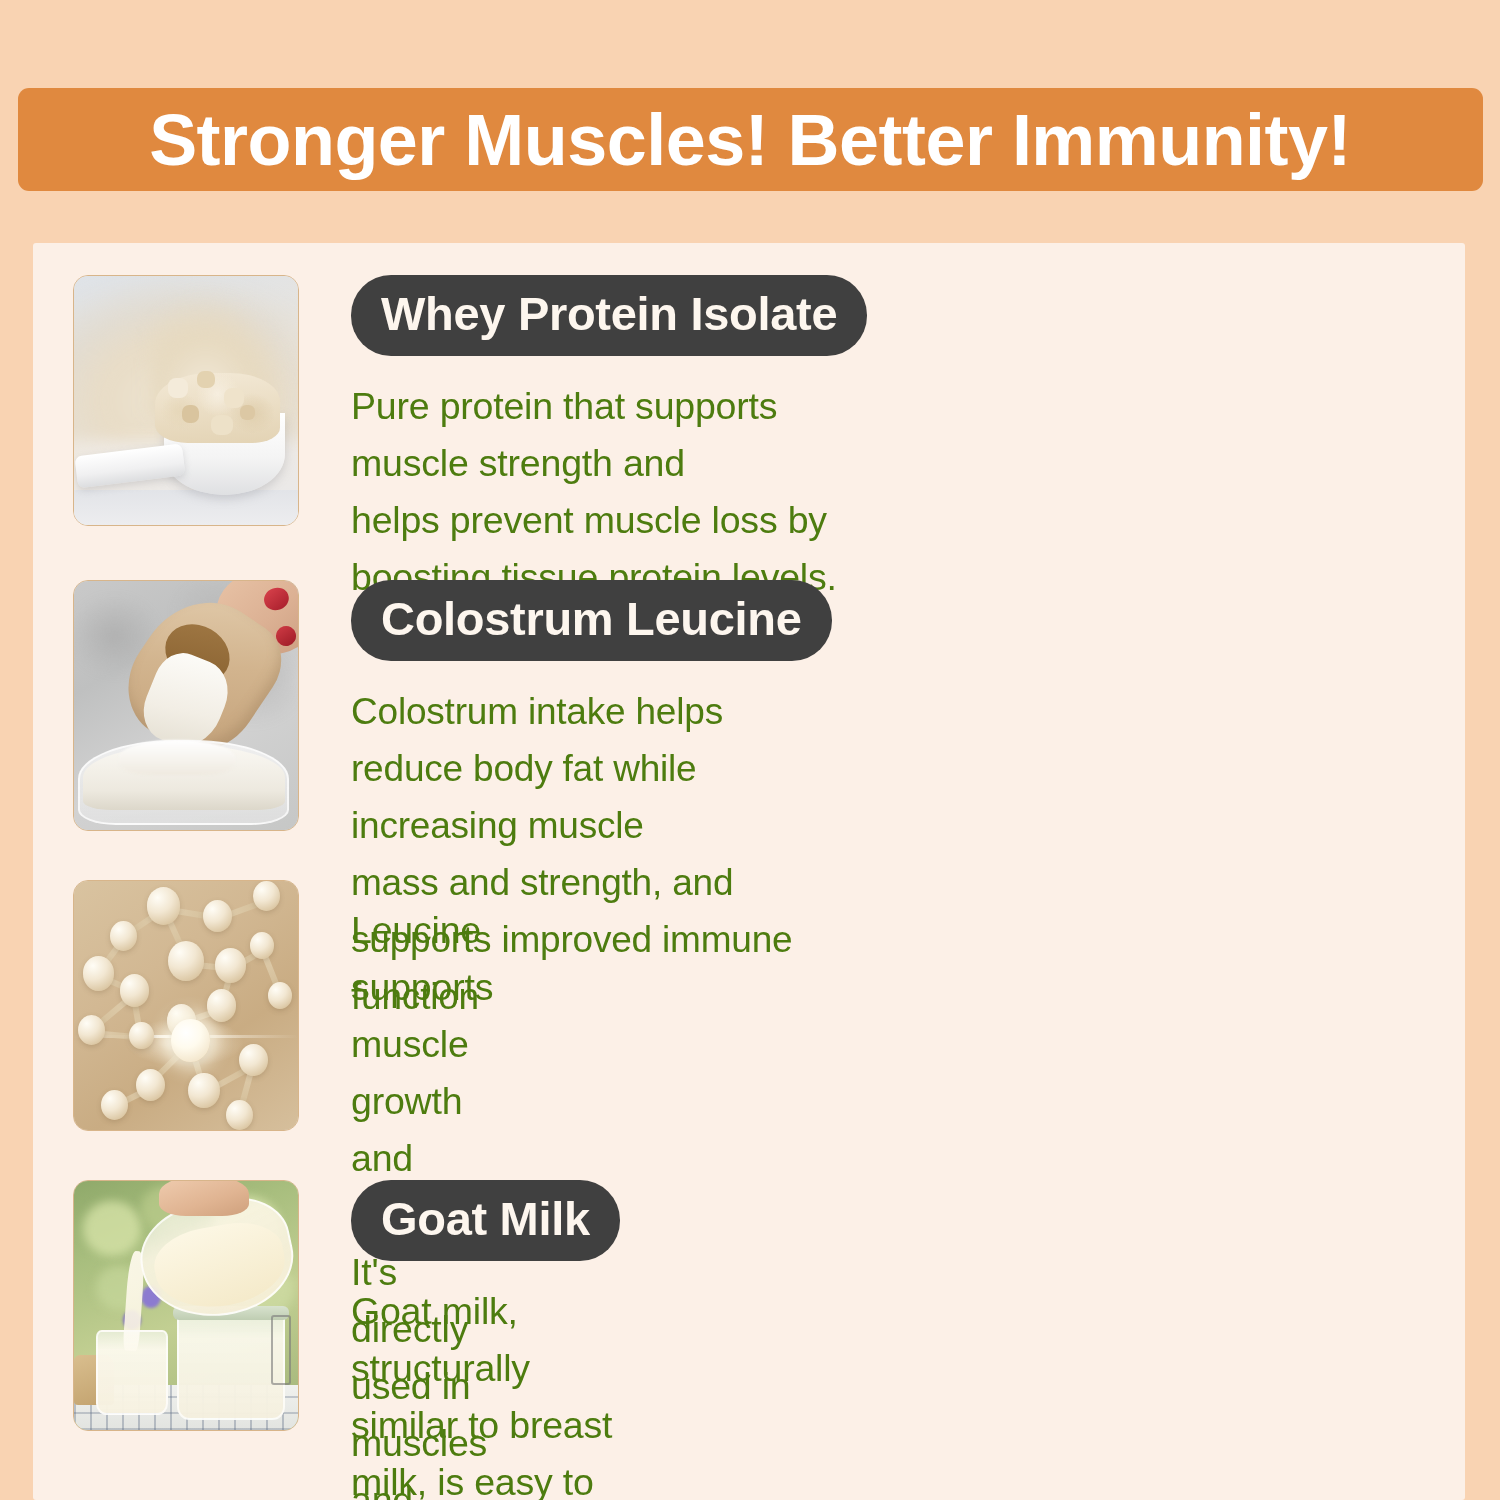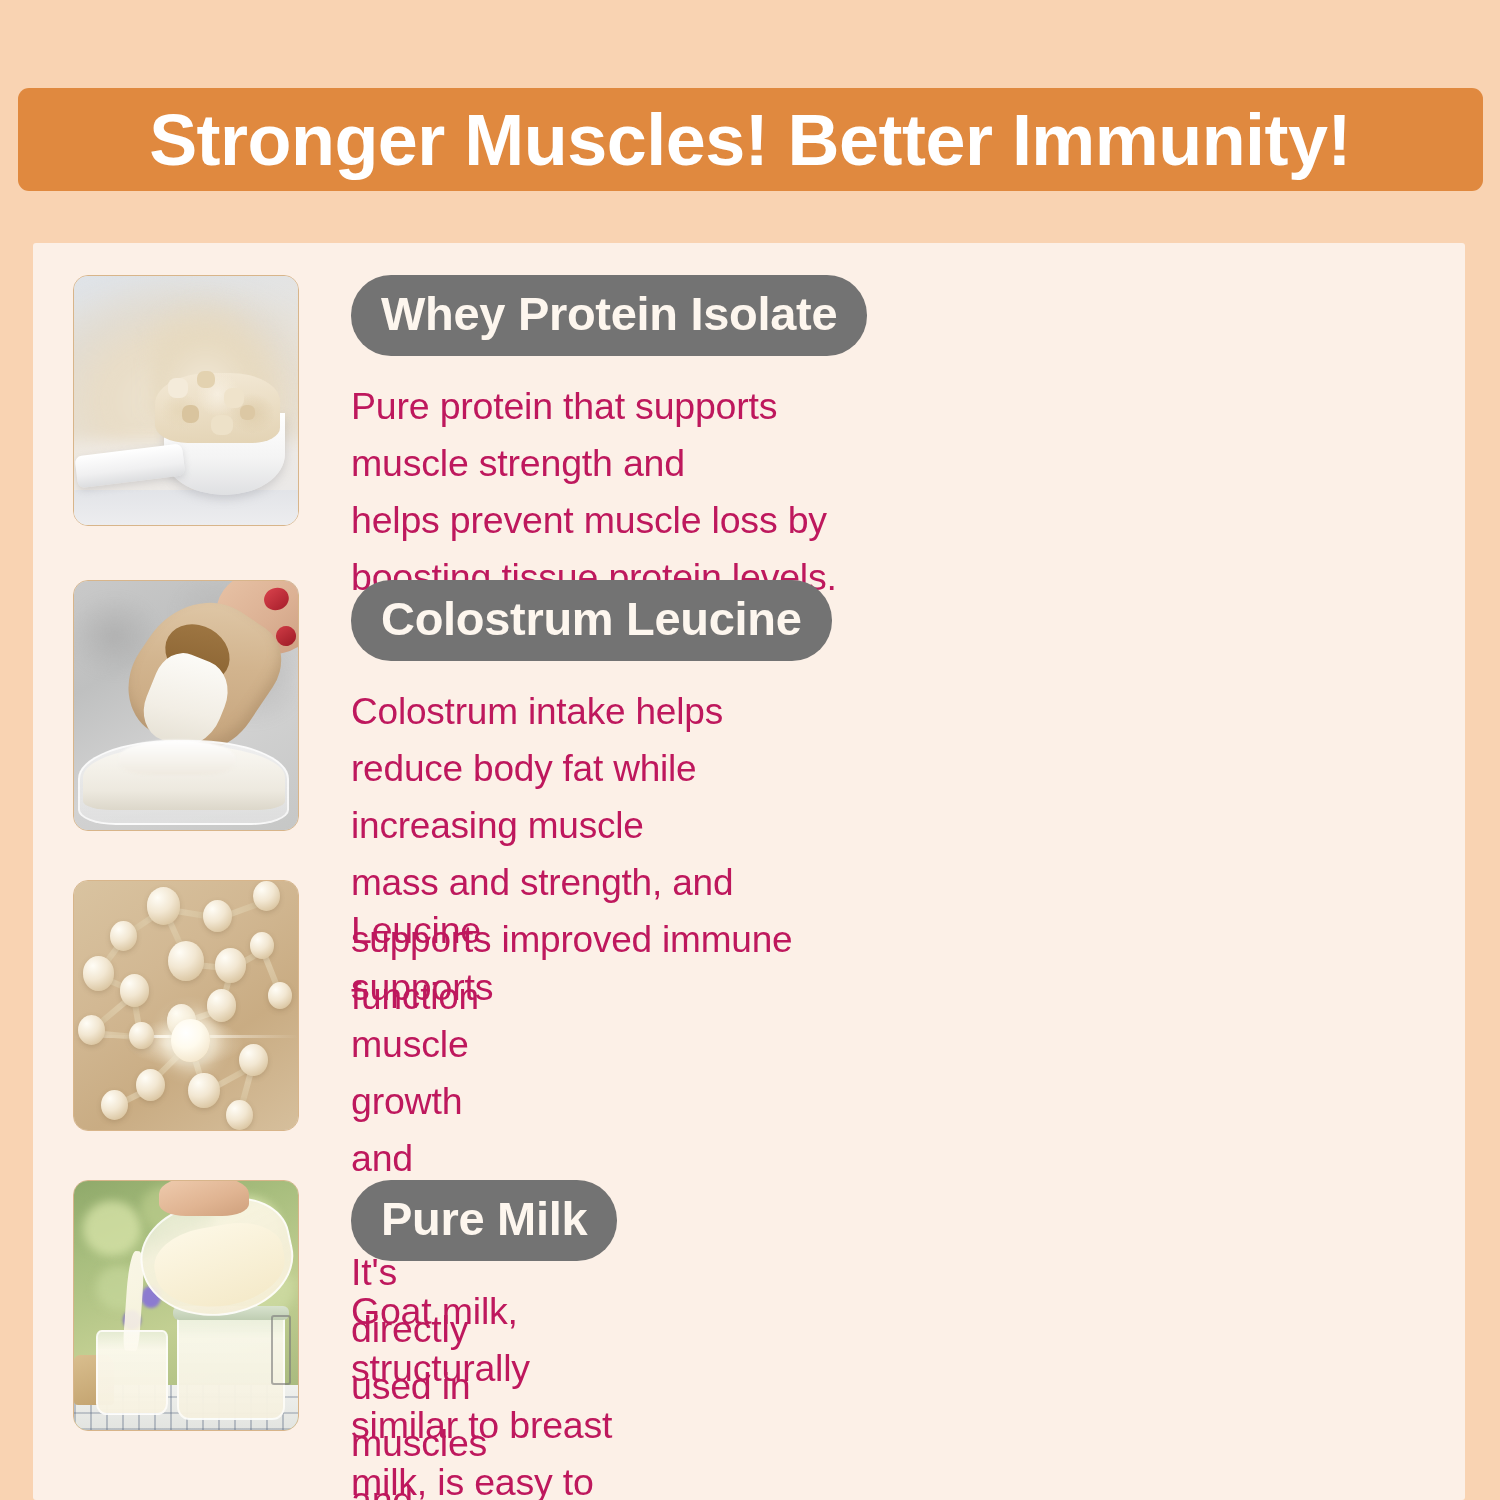--- a/index.html
+++ b/index.html
@@ -53,33 +53,33 @@
     border-radius:15px;
     overflow:hidden;
     background:#EDE6DC;
   }
   .thumb .art { position:absolute; inset:0; }
 
   .text-col { position:absolute; left:278px; top:0; }
 
   .badge {
     display:inline-block;
-    background:#737373;
+    background:#404040;
     color:#FDF6EE;
     font-size:47px;
     font-weight:bold;
     line-height:1;
     padding:15px 30px 19px 30px;
     border-radius:40px;
     white-space:nowrap;
     letter-spacing:-0.3px;
   }
   .desc {
     margin-top:22px;
-    color:#be185d;
+    color:#4d7c0f;
     font-size:37.5px;
     line-height:57px;
     letter-spacing:-0.2px;
     white-space:pre-line;
   }
   .desc.wide { font-size:37px; }
 
   
   .art-whey { background:linear-gradient(168deg,#DFE3E8 0%,#E6E4E0 28%,#EFE9E0 55%,#E9E9EB 100%); }
   .art-whey .heap {
@@ -406,20 +406,20 @@
           <div class="jar-lid"></div>
           <div class="clasp"></div>
           <div class="stream"></div>
           <div class="glass"></div>
           <div class="pitcher"></div>
           <div class="pitcher-milk"></div>
           <div class="hand-g"></div>
         </div>
       </div>
       <div class="text-col">
-        <div class="badge">Pure Milk</div>
+        <div class="badge">Goat Milk</div>
         <div class="desc">Goat milk, structurally similar to breast milk, is easy to digest
 with small fat particles and rich oligosaccharides</div>
       </div>
     </div>
 
   </div>
 </div>
 
 </body></html>

